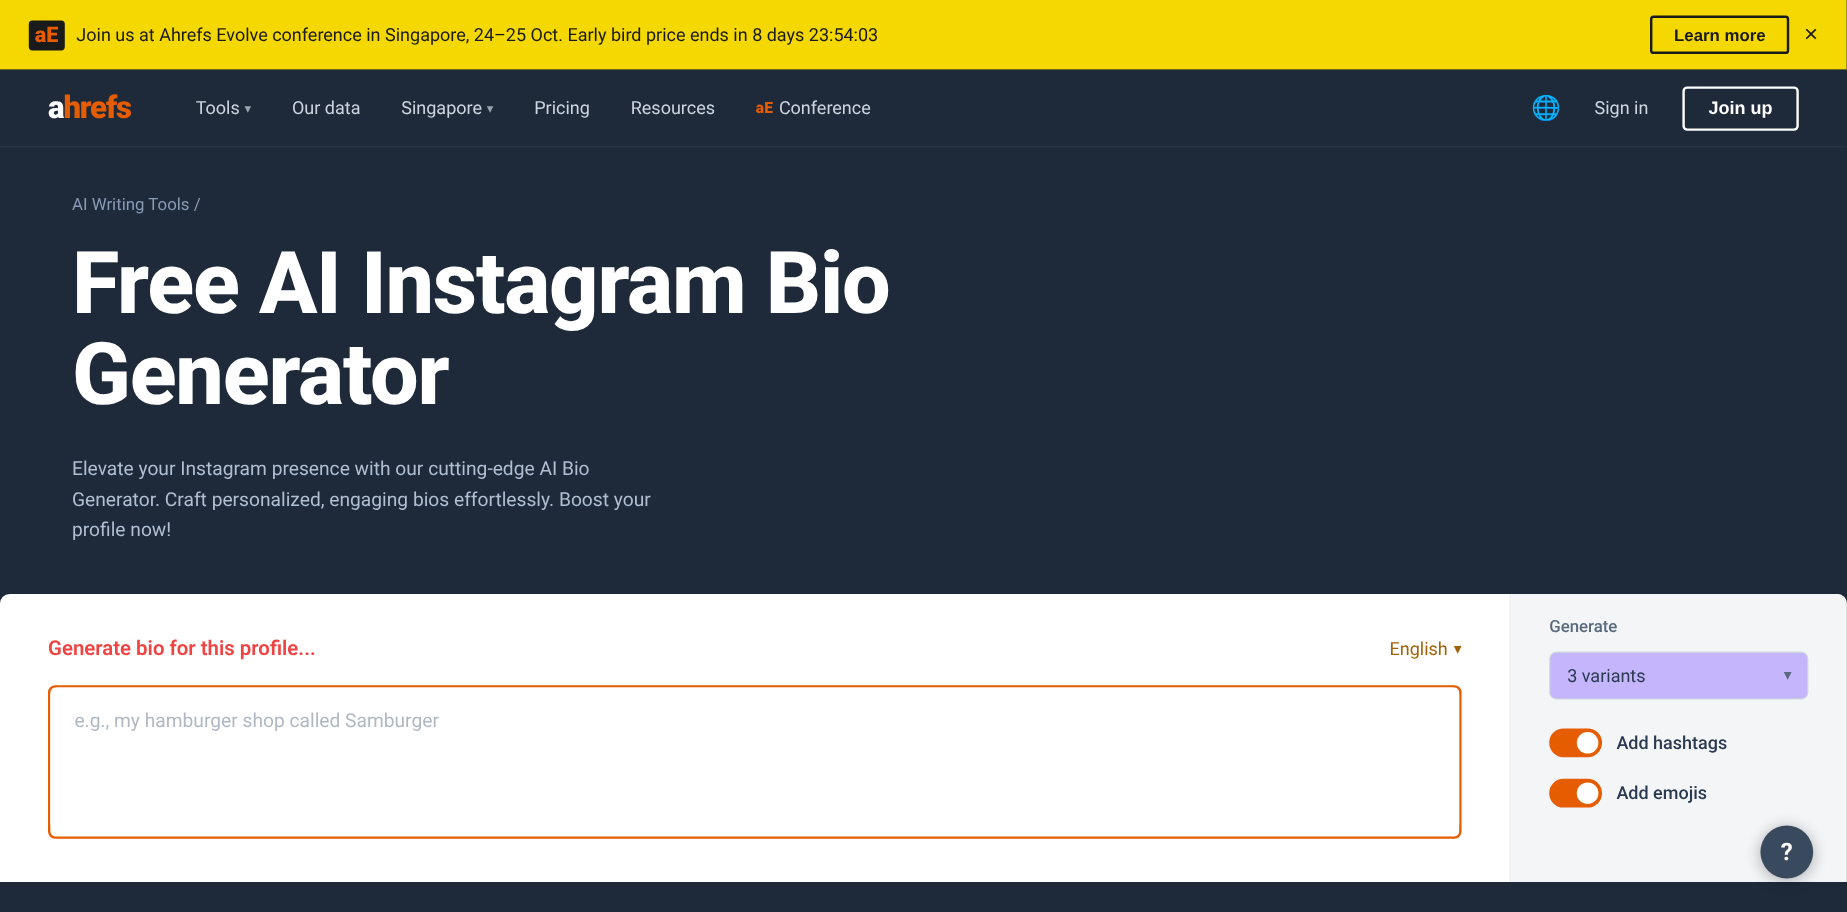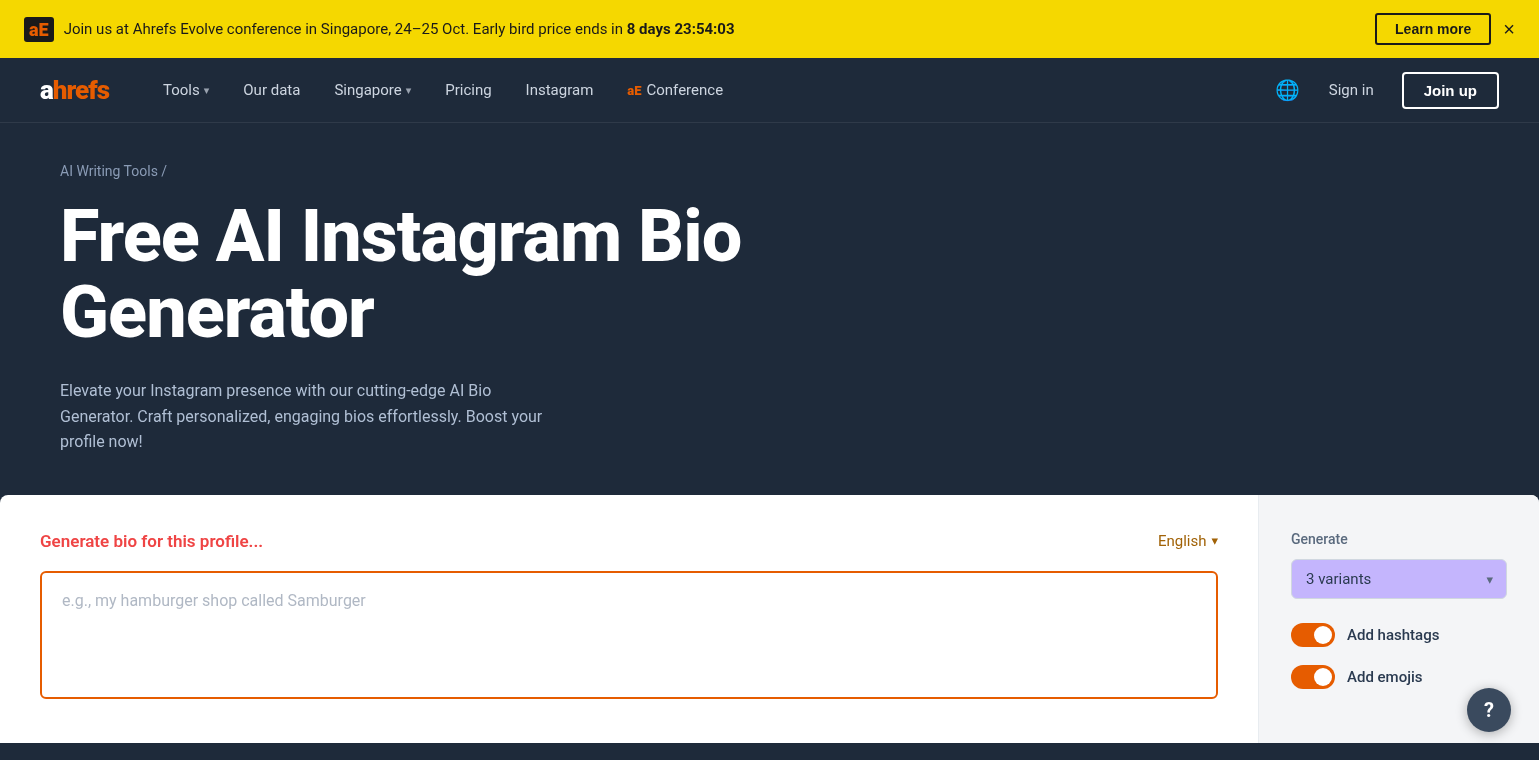--- a/index.html
+++ b/index.html
@@ -12,21 +12,21 @@
       display: flex;
       align-items: center;
       justify-content: space-between;
       padding: 0 24px;
       height: 58px;
       font-size: 15px;
     }
     #banner-left { display: flex; align-items: center; gap: 10px; }
     #banner-logo-icon { font-weight: 900; font-size: 18px; color: #e65c00; background: #1a1a1a; padding: 2px 5px; border-radius: 3px; }
     #banner-text { font-size: 15px; color: #1a1a1a; }
-    #banner-text strong { font-weight: 700; text-align: center; }
+    #banner-text strong { font-weight: 400; text-align: center; }
     #banner-right { display: flex; align-items: center; gap: 12px; }
     #learn-more-btn {
       border: 2px solid #1a1a1a;
       background: transparent;
       padding: 6px 18px;
       font-size: 14px;
       font-weight: 600;
       cursor: pointer;
       border-radius: 3px;
       color: #1a1a1a;
@@ -153,21 +153,21 @@
       color: #aab0ba;
       padding: 18px 20px;
       resize: none;
       border-radius: 6px;
       font-family: inherit;
     }
     #bio-textarea::placeholder { color: #b0b8c4; }
 
     #tool-right {
       width: 280px;
-      padding: 36px 32px;
+      padding: 20px 32px;
       background: #f4f5f7;
       border-radius: 0 8px 0 0;
     }
     #generate-label {
       font-size: 14px;
       color: #5a6a7e;
       margin-bottom: 12px;
       font-weight: 500;
     }
     .toggle-row {
@@ -277,21 +277,21 @@
       <span>Our data</span>
     </div>
     <div class="nav-item">
       <span>Singapore</span>
       <span class="nav-chevron">▾</span>
     </div>
     <div class="nav-item">
       <span>Pricing</span>
     </div>
     <div class="nav-item">
-      <span>Instagram</span>
+      <span>Resources</span>
     </div>
     <div class="nav-item nav-conference">
       <span class="nav-conference-icon">aE</span>
       <span>Conference</span>
     </div>
   </div>
   <div id="nav-right">
     <span id="globe-icon">🌐</span>
     <span id="signin-btn">Sign in</span>
     <button id="signup-btn">Join up</button>

